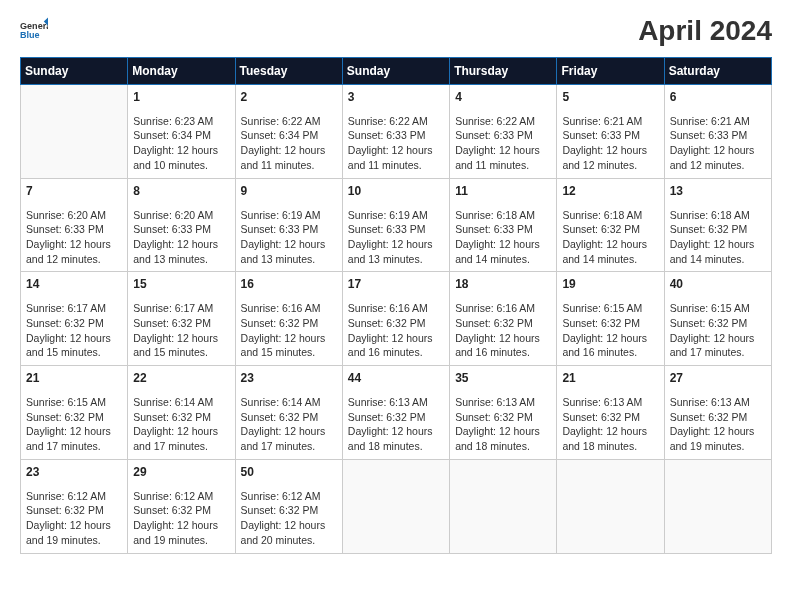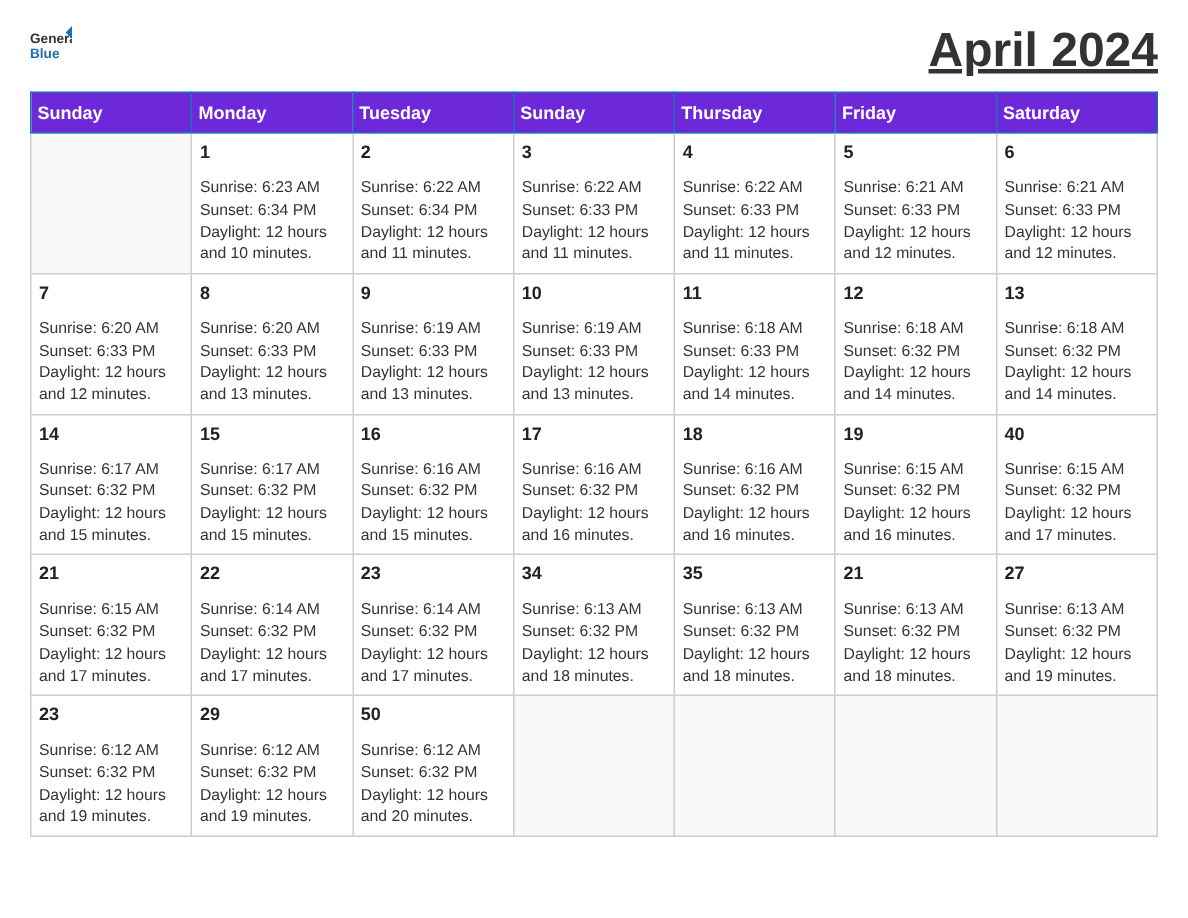--- a/index.html
+++ b/index.html
@@ -25,37 +25,36 @@
       gap: 4px;
     }
     .logo-icon {
       width: 28px;
       height: 28px;
     }
     .title-block {
       text-align: right;
     }
     .title-main {
-      font-size: 32px;
+      font-size: 28px;
       font-weight: bold;
       color: #333;
       line-height: 1.1;
-      text-decoration: underline;
     }
     .title-sub {
       font-size: 14px;
       color: #555;
     }
     .calendar {
       width: 100%;
       border-collapse: collapse;
       font-size: 11px;
     }
     .calendar thead tr th {
-      background-color: #6d28d9;
+      background-color: #0f172a;
       color: #fff;
       padding: 6px 4px;
       font-size: 12px;
       font-weight: bold;
       text-align: left;
       border: 1px solid #1a6eb5;
     }
     .calendar tbody tr td {
       vertical-align: top;
       padding: 5px 5px;
@@ -275,21 +274,21 @@
 and 17 minutes.</div>
           </td>
           <td>
             <span class="day-num">23</span>
             <div class="day-detail" style="white-space: pre-line;">Sunrise: 6:14 AM
 Sunset: 6:32 PM
 Daylight: 12 hours
 and 17 minutes.</div>
           </td>
           <td>
-            <span class="day-num">34</span>
+            <span class="day-num">44</span>
             <div class="day-detail" style="white-space: pre-line;">Sunrise: 6:13 AM
 Sunset: 6:32 PM
 Daylight: 12 hours
 and 18 minutes.</div>
           </td>
           <td>
             <span class="day-num">35</span>
             <div class="day-detail" style="white-space: pre-line;">Sunrise: 6:13 AM
 Sunset: 6:32 PM
 Daylight: 12 hours

